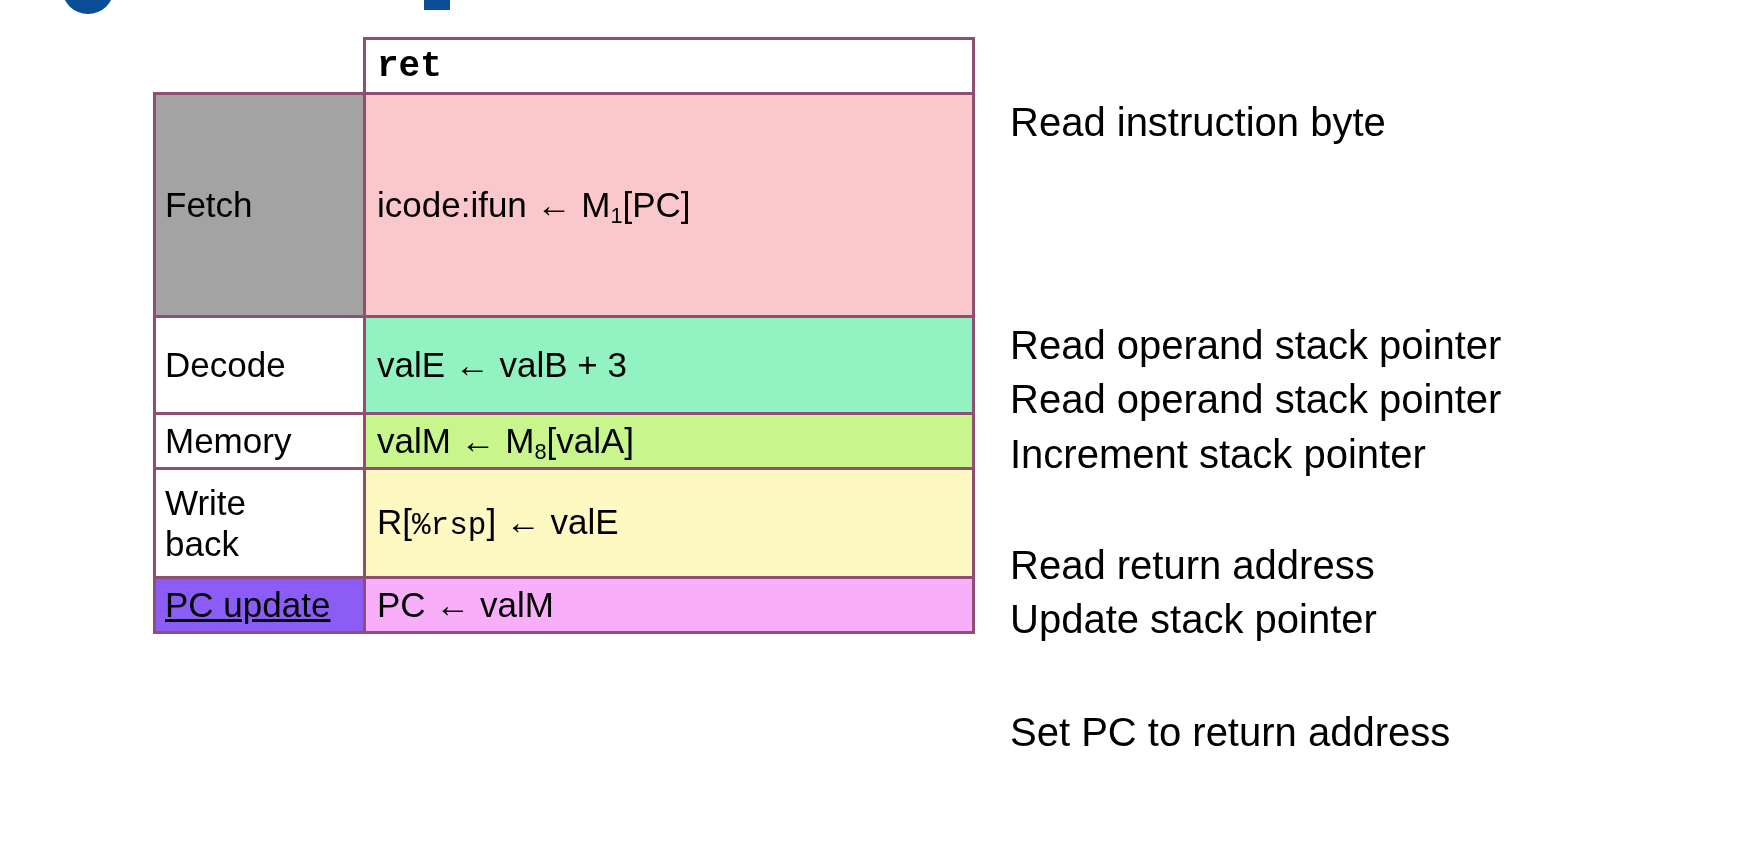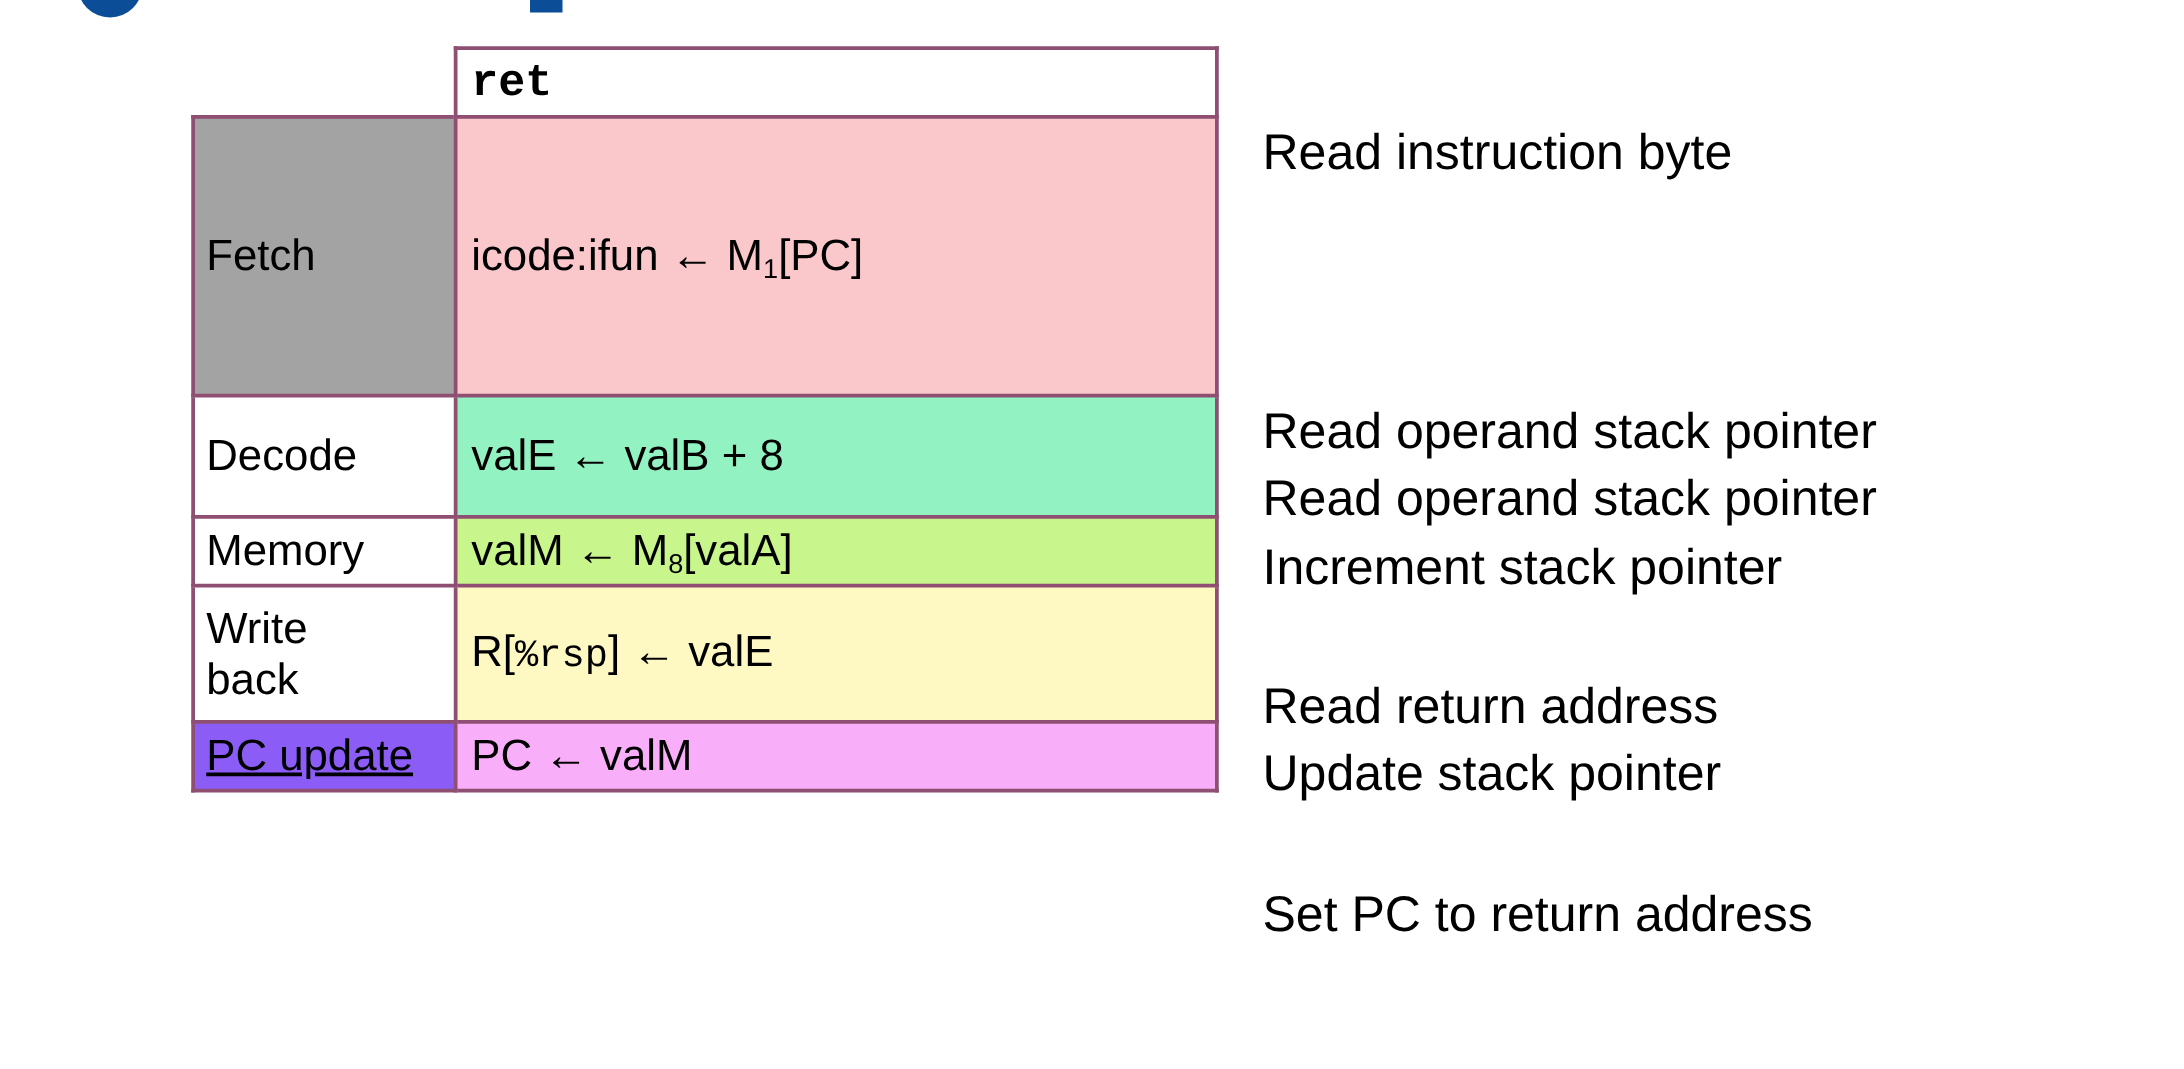--- a/index.html
+++ b/index.html
@@ -163,21 +163,21 @@
         <div class="op-text"><span>icode:ifun ← M</span><sub>1</sub><span>[PC]</span></div>
       </td>
     </tr>
 
 
     <tr class="row-execute">
       <td class="stg">
         <div class="stage-label">Decode</div>
       </td>
       <td class="op">
-        <div class="op-text">valE ← valB + 8</div>
+        <div class="op-text">valE ← valB + 3</div>
       </td>
     </tr>
 
     <tr class="row-memory">
       <td class="stg">
         <div class="stage-label">Memory</div>
       </td>
       <td class="op">
         <div class="op-text"><span>valM ← M</span><sub>8</sub><span>[valA]</span></div>
       </td>

